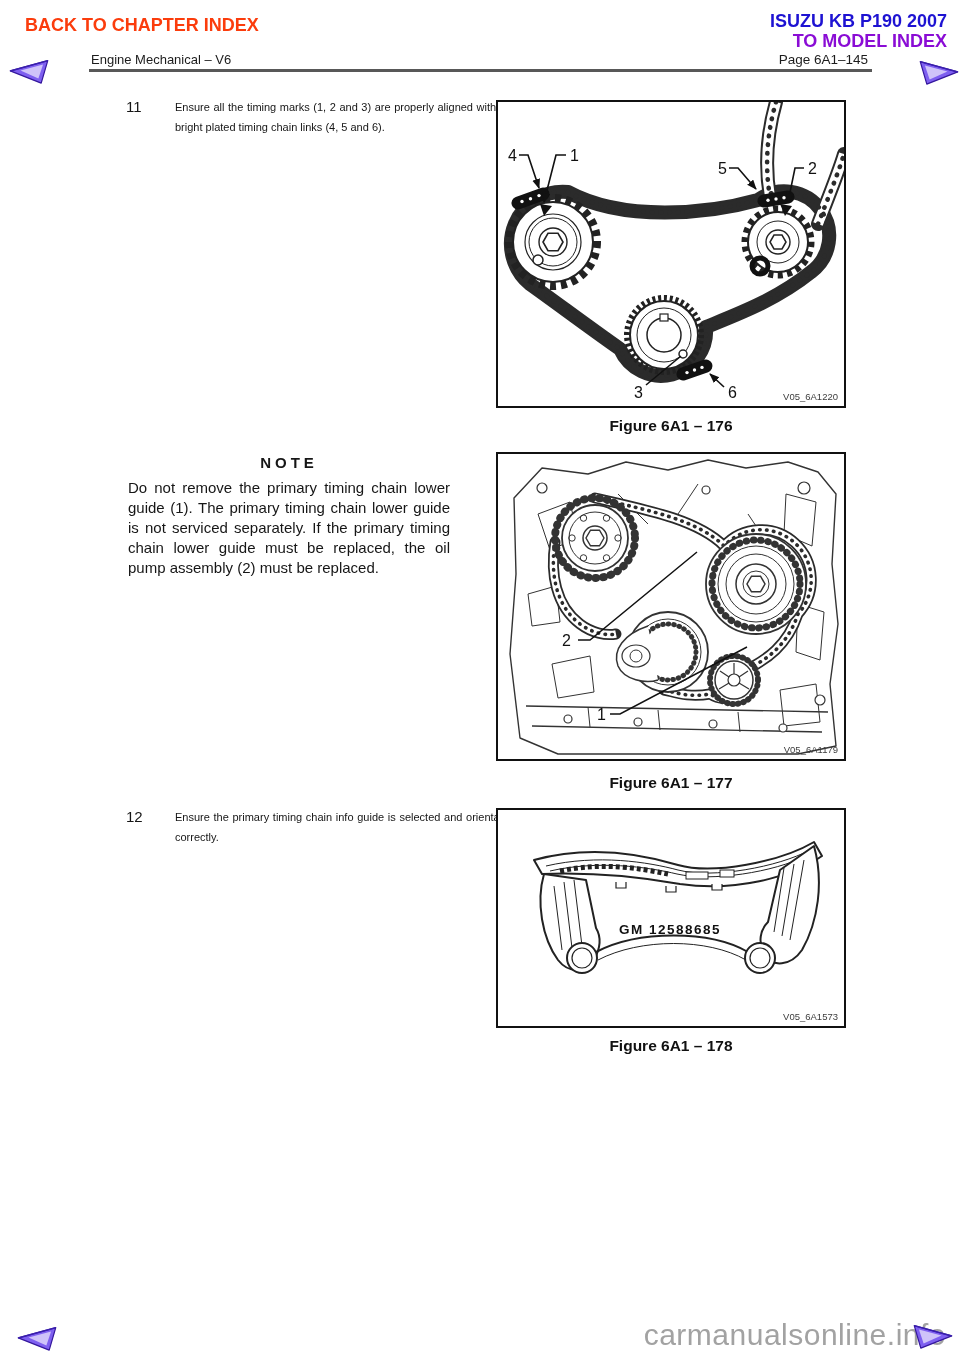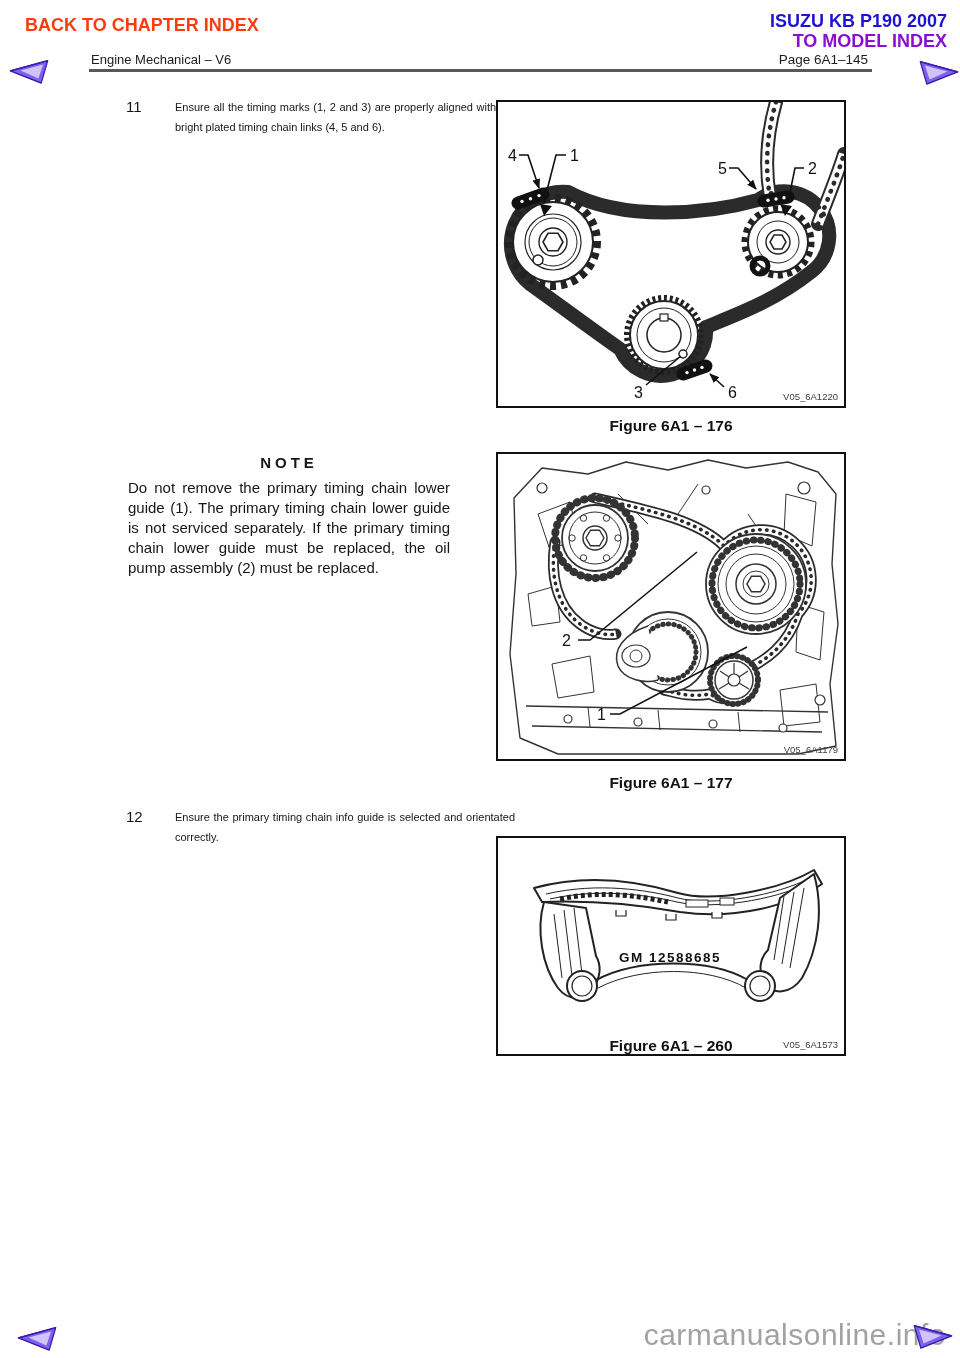--- a/index.html
+++ b/index.html
@@ -25,21 +25,21 @@
   .i11 { top:97px; }
   .i12 { top:807px; }
   .note-head { left:128px; top:454px; width:322px; text-align:center;
                font-size:15px; font-weight:bold; letter-spacing:4px; }
   .note-body { left:128px; top:478px; width:322px; font-size:15px; line-height:20px; text-align:justify; }
 
   
   .figure-box { left:496px; width:350px; border:2px solid #111; background:#fff; }
   .fig1 { top:100px; height:308px; }
   .fig2 { top:452px; height:309px; }
-  .fig3 { top:808px; height:220px;margin-top:28px; }
+  .fig3 { top:808px; height:220px; }
   .figure-box svg { display:block; width:100%; height:100%; }
   .caption { left:496px; width:350px; text-align:center; font-size:15.5px; font-weight:bold; color:#111; }
   .cap1 { top:417px; } .cap2 { top:774px; } .cap3 { top:1037px; }
 
   
   .nav-arrow { width:44px; height:30px; cursor:pointer; }
   .a-tl { left:7px;  top:55px; }
   .a-tr { left:917px; top:56px; }
   .a-bl { left:15px; top:1322px; }
   .a-br { left:911px; top:1320px; z-index:2; }
@@ -292,21 +292,21 @@
     <circle cx="84" cy="148" r="15" fill="#fff" stroke="#222" stroke-width="2"></circle>
     <circle cx="84" cy="148" r="10" fill="none" stroke="#222" stroke-width="1.2"></circle>
     <circle cx="262" cy="148" r="15" fill="#fff" stroke="#222" stroke-width="2"></circle>
     <circle cx="262" cy="148" r="10" fill="none" stroke="#222" stroke-width="1.2"></circle>
 
     <text x="172" y="124" text-anchor="middle" style="font-family:'Liberation Sans',sans-serif;font-size:13.5px;font-weight:bold;letter-spacing:1.5px;fill:#111">GM 12588685</text>
 
     <text class="wm" x="340" y="210" text-anchor="end">V05_6A1573</text>
   </svg>
 </div>
-<div class="abs caption cap3">Figure 6A1 – 260</div>
+<div class="abs caption cap3">Figure 6A1 – 178</div>
 
 <div class="abs watermark">carmanualsonline.info</div>
 
 <svg class="abs nav-arrow a-bl" viewBox="0 0 44 32">
   <g transform="scale(-1,1) translate(-44,0)">
     <polygon points="2,6 42,17 9,30" fill="#7e5ff0" stroke="#35189d" stroke-width="1.3" stroke-linejoin="round"></polygon>
     <polygon points="7,10 31,16.5 12,25" fill="#cfc3f9"></polygon>
     <path d="M2,6 L42,17" stroke="#3a1fae" stroke-width="1.6" fill="none"></path>
   </g>
 </svg>

